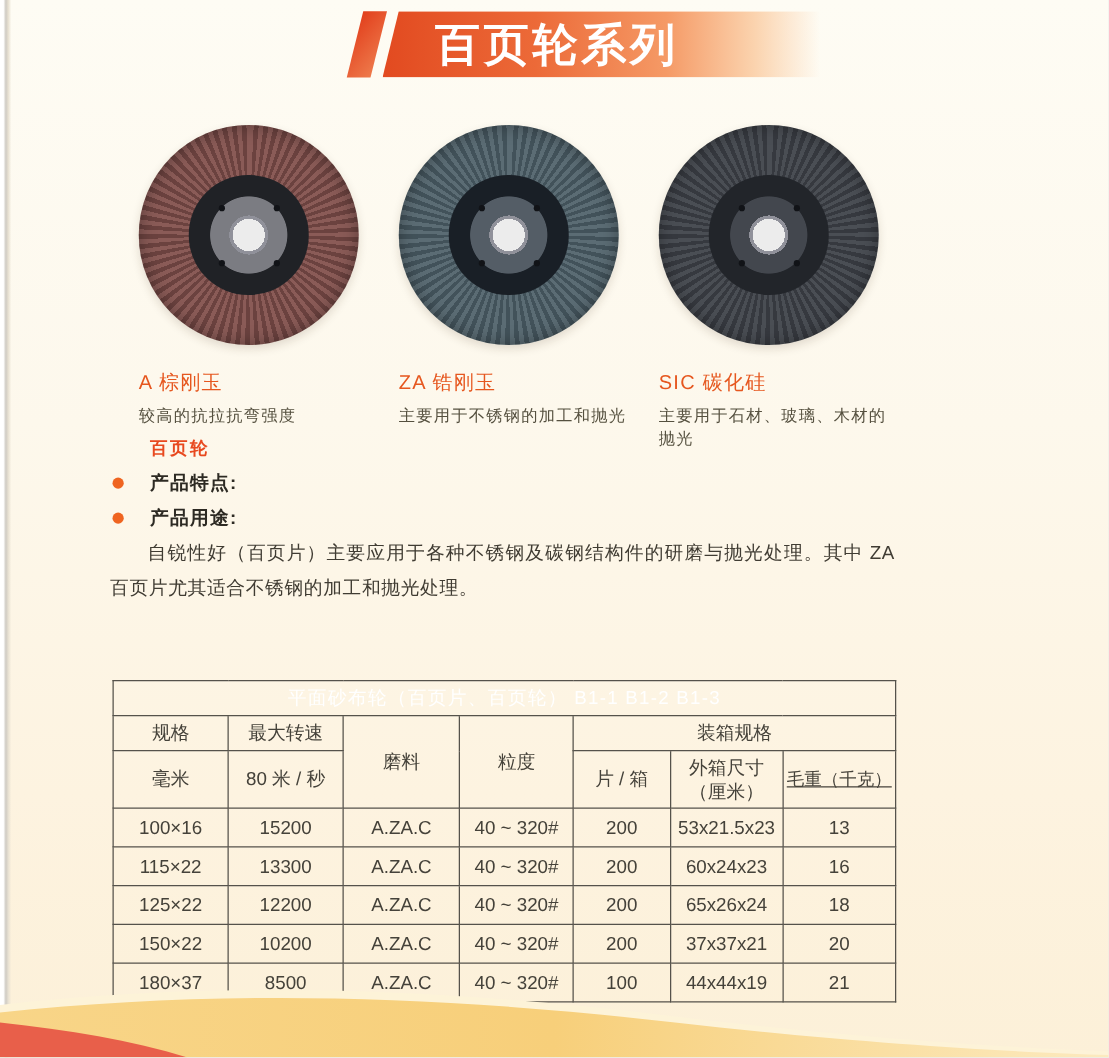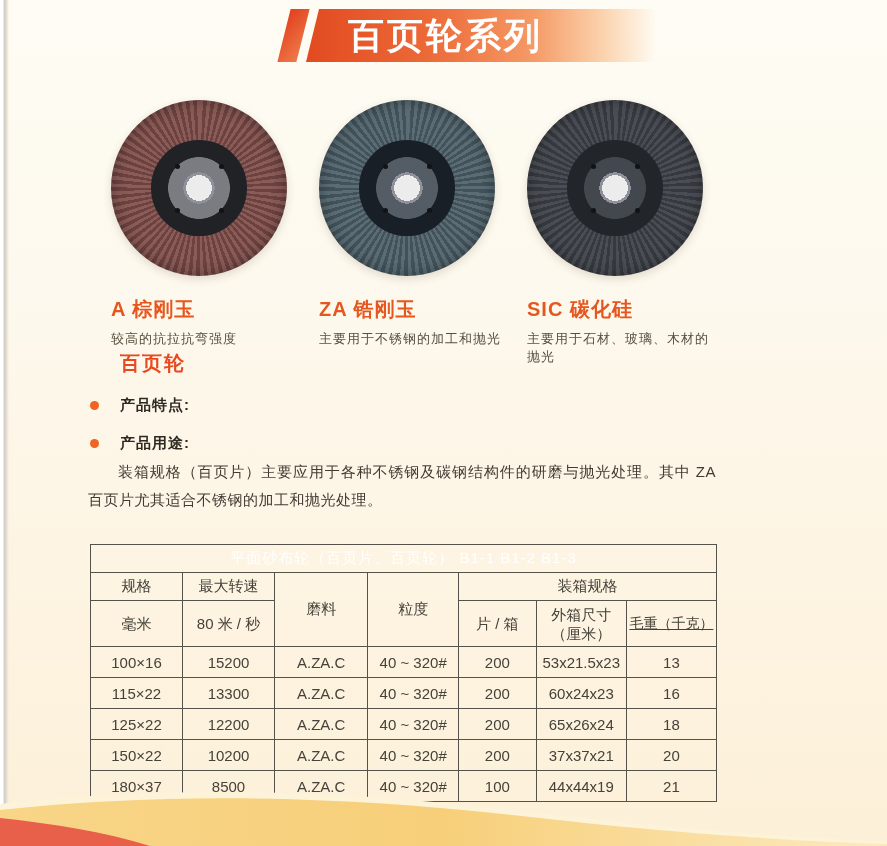--- a/index.html
+++ b/index.html
@@ -40,26 +40,26 @@
     position:absolute;inset:23%;border-radius:50%;
     background:radial-gradient(circle,
       #ececec 0 19%,#90919a 19% 23%,var(--ring) 23% 45%,
       var(--hub) 46% 86%,rgba(0,0,0,.55) 100%);
   }
   .hub::after{ 
     content:"";position:absolute;left:50%;top:50%;width:5px;height:5px;margin:-2.5px;
     border-radius:50%;background:transparent;
     box-shadow:22px 22px 0 #111317,-22px 22px 0 #111317,22px -22px 0 #111317,-22px -22px 0 #111317;
   }
-  .p-name{margin:20px 0 0 16px;font-size:20px;font-weight:bold;color:#e6571f;letter-spacing:1px;}
+  .p-name{margin:20px 0 0 16px;font-size:16px;font-weight:normal;color:#e6571f;letter-spacing:1px;}
   .p-desc{margin:7px 0 0 16px;font-size:13px;color:#55503f;font-family:"DejaVu Serif",serif;letter-spacing:1px;}
   
   .section{position:absolute;left:88px;top:350px;width:628px;color:#403c33;}
-  .sec-heading{margin-left:32px;font-size:20px;font-weight:bold;color:#e8491f;letter-spacing:2px;}
-  .bullet-row{display:flex;align-items:center;margin-top:19px;}
+  .sec-heading{margin-left:32px;font-size:14px;font-weight:bold;color:#e8491f;letter-spacing:2px;}
+  .bullet-row{display:flex;align-items:center;margin-top:9px;}
   .dot{width:9px;height:9px;border-radius:50%;background:#ef6420;flex:0 0 auto;margin-left:2px;}
   .bullet-label{margin-left:21px;font-size:15px;font-weight:bold;color:#2d2a23;letter-spacing:1px;}
   .para{
     margin:5px 0 10px 0;font-size:15px;line-height:28px;text-indent:2em;
     text-align:justify;letter-spacing:.5px;color:#403c33;
   }
   
   .spec-table{
     position:absolute;left:90px;top:544px;width:627px;border-collapse:collapse;
     font-size:15px;color:#45423a;text-align:center;
@@ -114,21 +114,21 @@
   <div class="section">
     <div class="sec-heading">百页轮</div>
     <div class="bullet-row">
       <span class="dot"></span>
       <span class="bullet-label">产品特点:</span>
     </div>
     <div class="bullet-row">
       <span class="dot"></span>
       <span class="bullet-label">产品用途:</span>
     </div>
-    <div class="para">装箱规格（百页片）主要应用于各种不锈钢及碳钢结构件的研磨与抛光处理。其中 ZA 百页片尤其适合不锈钢的加工和抛光处理。</div>
+    <div class="para">自锐性好（百页片）主要应用于各种不锈钢及碳钢结构件的研磨与抛光处理。其中 ZA 百页片尤其适合不锈钢的加工和抛光处理。</div>
   </div>
 
   <table class="spec-table">
     <tbody>
         <tr>
       <td class="t-title" colspan="7">平面砂布轮（百页片、百页轮） B1-1 B1-2 B1-3</td>
     </tr>
     <tr class="h1">
       <td style="width:14.7%">规格</td>
       <td style="width:14.7%">最大转速</td>

